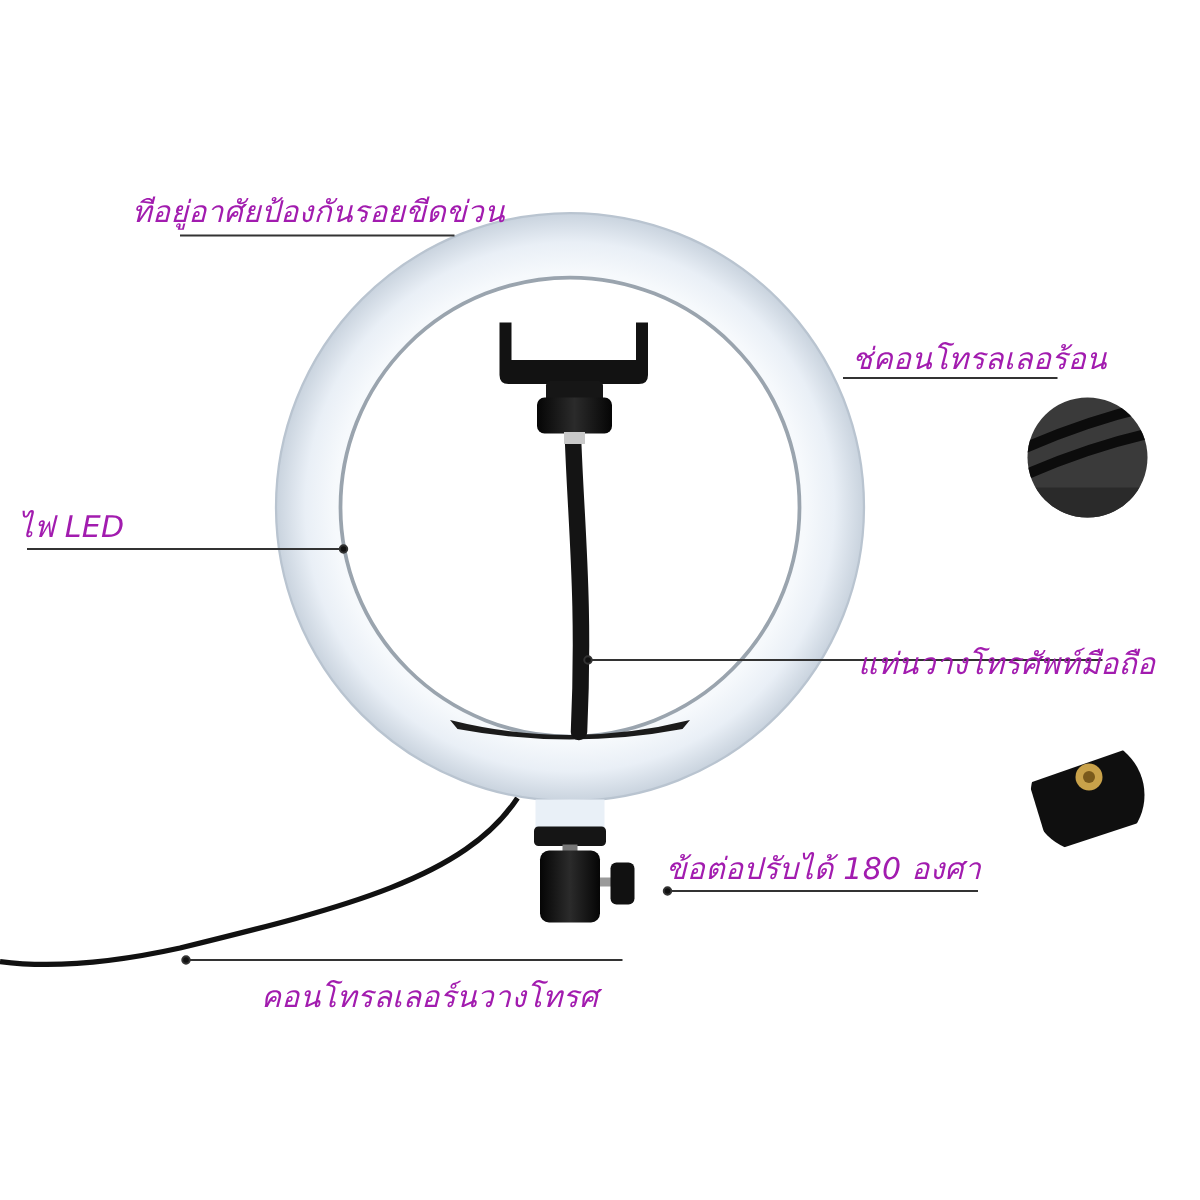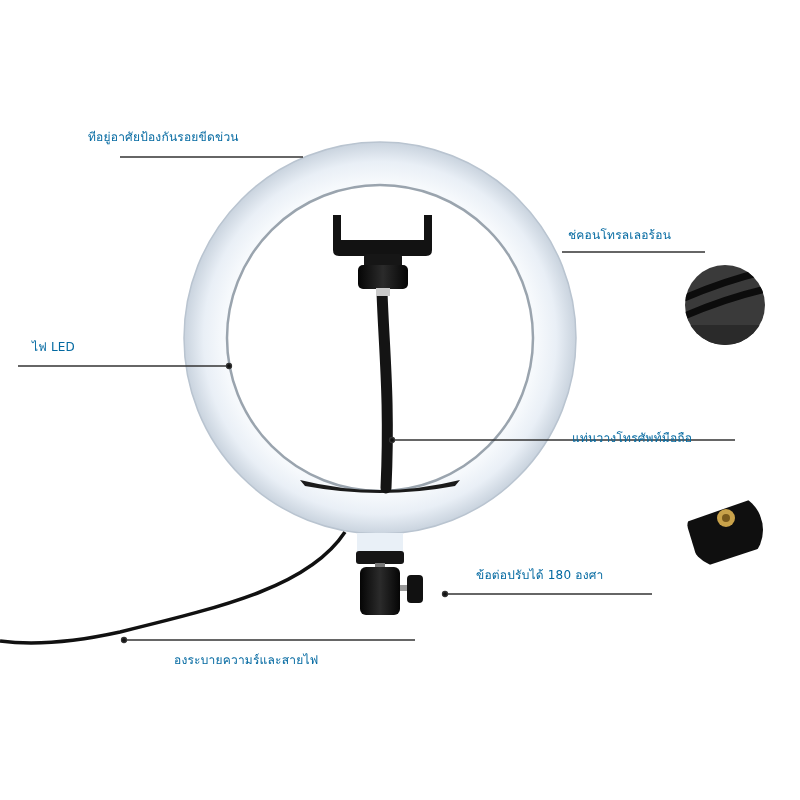--- a/index.html
+++ b/index.html
@@ -1,20 +1,20 @@
 <!DOCTYPE html>
 <html><head>
   <meta charset="utf-8">
   <style>
     html, body { margin: 0; padding: 0; background: #ffffff; }
     body { width: 800px; height: 800px; position: relative; overflow: hidden;
            font-family: "DejaVu Sans", "Liberation Sans", sans-serif; }
     #art { position: absolute; left: 0; top: 0; width: 800px; height: 800px; }
-    .label { position: absolute; font-size: 12px; color: #0369a1; white-space: nowrap;
-             line-height: 1; letter-spacing: 0.2px; }
+    .label { position: absolute; font-size: 20px; color: #a21caf; white-space: nowrap;
+             line-height: 1; letter-spacing: 0.2px; font-style: italic; }
   </style>
 </head>
 <body>
 
 <svg id="art" viewBox="0 0 800 800" xmlns="http://www.w3.org/2000/svg">
   <defs>
     <radialGradient id="ringGrad" cx="50%" cy="50%" r="50%">
       <stop offset="80%" stop-color="#f6f9fc"></stop>
       <stop offset="90%" stop-color="#e9eff6"></stop>
       <stop offset="100%" stop-color="#c9d3de"></stop>
@@ -85,16 +85,16 @@
       <circle cx="392" cy="440" r="2.5"></circle>
     <line x1="445" y1="594" x2="652" y2="594"></line>
       <circle cx="445" cy="594" r="2.5"></circle>
     <line x1="124" y1="640" x2="415" y2="640"></line>
       <circle cx="124" cy="640" r="2.5"></circle>
   </g>
 </svg>
 
 <div class="label" style="left:88px; top:131px;">ทีอยู่อาศัยป้องกันรอยขีดข่วน</div>
 <div class="label" style="left:568px; top:229px;">ช่คอนโทรลเลอร้อน</div>
-<div class="label" style="left:32px; top:341px;">ไฟ LED</div>
+<div class="label" style="left:12px; top:341px;">ไฟ LED</div>
 <div class="label" style="left:572px; top:432px;">แท่นวางโทรศัพท์มือถือ</div>
-<div class="label" style="left:476px; top:569px;text-align:right;">ข้อต่อปรับได้ 180 องศา</div>
-<div class="label" style="left:174px; top:654px;">องระบายความร์และสายไฟ</div>
+<div class="label" style="left:444px; top:569px;text-align:right;">ข้อต่อปรับได้ 180 องศา</div>
+<div class="label" style="left:174px; top:654px;">คอนโทรลเลอร์นวางโทรศ</div>
 
 </body></html>

